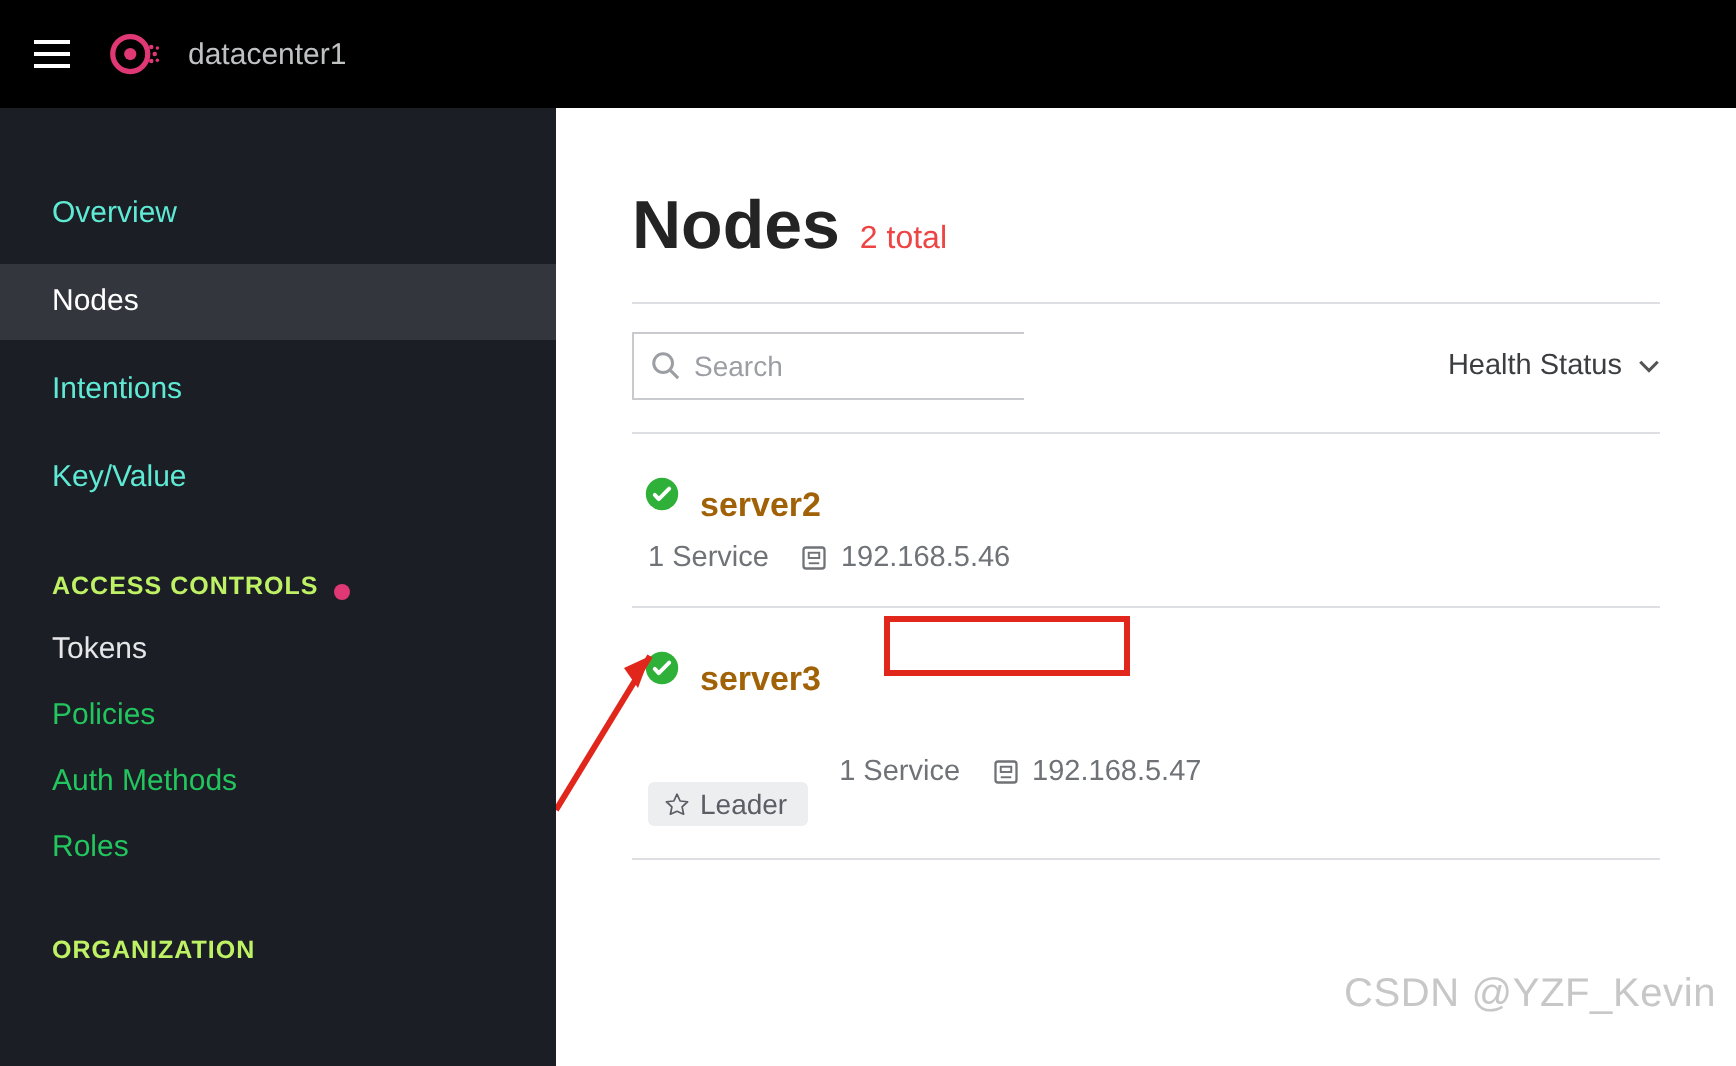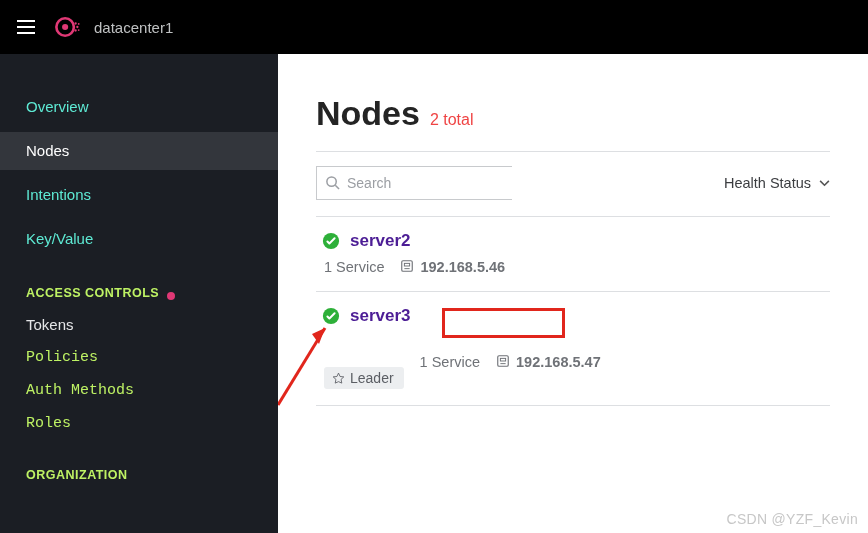--- a/index.html
+++ b/index.html
@@ -11,50 +11,50 @@
   .brand-logo { width:28px; height:28px; }
   .dc-name { color:#bfc1c2; font-size:15px; }
 
   .layout { display:flex; height: calc(100% - 54px); }
   .sidebar { width: 278px; background:#1b1e24; color:#cfd1d4; padding-top: 34px; }
   .nav-item { padding: 10px 26px; font-size:15px; color:#5eead4; cursor:pointer; line-height:1.2; }
   .nav-item + .nav-item { margin-top: 6px; }
   .nav-item.active { background:#33363c; color:#fff; }
   .nav-section { padding: 28px 26px 8px; font-size:12.5px; letter-spacing:.5px; color:#bef264; display:flex; align-items:flex-end; gap:8px;font-weight:bold; }
   .nav-sub { padding: 8px 26px; font-size:15px; color:#e5e6e8; cursor:pointer; }
-  .nav-sub.dim { color:#bef264;font-family:Liberation Mono, monospace; }
+  .nav-sub.dim { color:#22c55e; }
   .dot-badge { width:8px; height:8px; border-radius:50%; background:#e03875; display:inline-block; }
 
   .main { flex:1; background:#fff; padding: 40px 38px 0 38px; overflow:auto; position:relative; }
   .page-title-row { display:flex; align-items:baseline; gap:10px; padding-bottom: 18px; border-bottom:1px solid #dddfe2; }
   .page-title { font-size:34px; font-weight:700; color:#242424; }
   .page-count { font-size:16px; color:#ef4444; }
 
   .filter-row { display:flex; align-items:center; padding: 14px 0 16px; border-bottom:1px solid #dddfe2; gap:0; }
   .search-wrap { position:relative; width:196px; }
   .search-input { width:100%; height:34px; border:1px solid #c8cacd; border-right:none; padding:0 10px 0 30px; font-size:14px; outline:none; }
   .search-input::placeholder { color:#9b9ea3; }
   .search-icon { position:absolute; left:9px; top:9px; width:15px; height:15px; color:#9b9ea3; }
   .search-across-btn { height:34px; border:1px solid #c8cacd; background:#fff; padding:0 16px; font-size:14px; color:#3b3d40; display:flex; align-items:center; gap:8px; cursor:pointer; }
   .chev { display:inline-block; }
   .health-btn { margin-left:auto; height:34px; background:transparent; border:none; font-size:14.5px; color:#3b3d40; display:flex; align-items:center; gap:8px; cursor:pointer; }
 
   .node-row { padding: 14px 6px 16px; border-bottom:1px solid #dddfe2; }
   .node-head { display:flex; align-items:center; gap:10px; }
   .check { width:18px; height:18px; }
-  .node-name { font-size:17px; font-weight:700; color:#4c1d95; }
+  .node-name { font-size:17px; font-weight:700; color:#a16207;margin-top:12px; }
   .node-meta { display:flex; align-items:center; gap:16px; margin-top:8px; padding-left: 2px; font-size:14.5px; color:#6f7277; }
   .leader-pill { background:#eceef0; color:#5b5e64; padding:3px 10px 3px 8px; border-radius:3px; display:flex; align-items:center; gap:5px; font-size:14px;margin-top:33px; }
   .clip-icon { width:14px; height:14px; color:#6f7277; }
-  .ip-group { display:flex; gap:6px;font-weight:bold; }
+  .ip-group { display:flex; align-items:center; gap:6px; }
 
   .anno-box { position:absolute; border:3px solid #e1261c; pointer-events:none; }
   .anno-arrow { position:absolute; pointer-events:none; }
 
-  .watermark { position:absolute; right:10px; bottom:6px; color:#c7c7c7; font-size:14px; letter-spacing:.3px; }
+  .watermark { position:absolute; right:10px; bottom:24px; color:#c7c7c7; font-size:20px; letter-spacing:.3px; }
 </style>
 </head>
 <body>
 
 <div class="topbar">
   <div class="hamburger">
     <span></span>
       <span></span>
       <span></span>
   </div>

